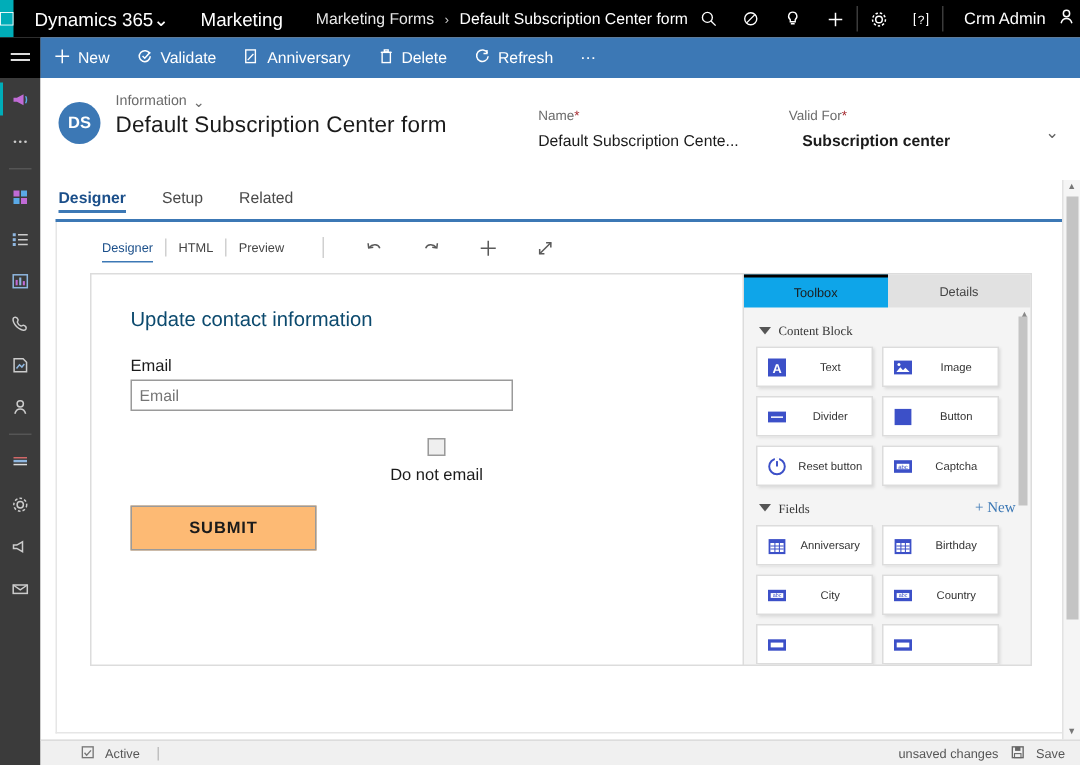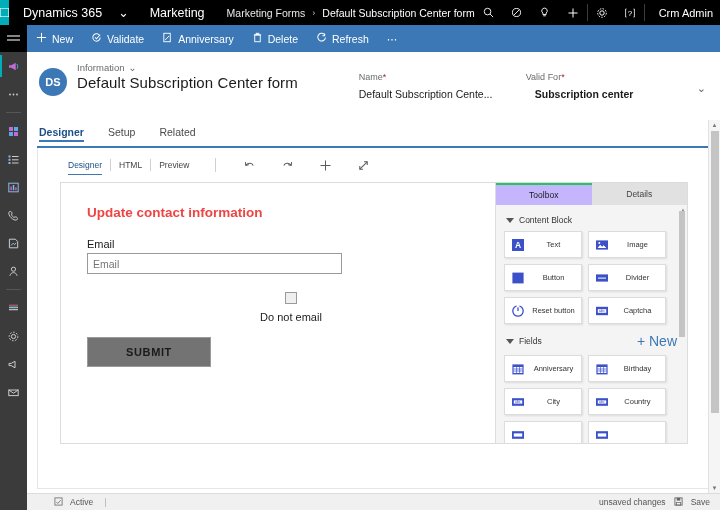--- a/index.html
+++ b/index.html
@@ -8,21 +8,21 @@
     font-family:"Liberation Sans", sans-serif;
     background:#fff;color:#262626;
     -webkit-font-smoothing:antialiased;
   }
   #app{position:relative;width:720px;height:510px;overflow:hidden;}
 
   
   .topbar{position:absolute;left:0;top:0;width:720px;height:25px;background:#000;display:flex;align-items:center;}
   .waffle{width:27px;height:25px;background:#00ADB8;display:flex;align-items:center;justify-content:center;}
   .waffle svg{display:block;}
-  .brand{color:#fff;font-size:12.5px;padding:0 9px 0 14px;display:flex;align-items:center;gap:16px;white-space:nowrap;}
+  .brand{color:#fff;font-size:12.5px;padding:0 9px 0 14px;display:flex;align-items:center;gap:0;white-space:nowrap;}
   .vsep{width:1px;height:17px;background:#3b3b3b;}
   .appname{color:#fff;font-size:12.5px;padding:0 12px;white-space:nowrap;}
   .crumbs{display:flex;align-items:center;gap:7px;padding-left:10px;color:#e8e8e8;font-size:10.5px;white-space:nowrap;}
   .crumbs .sep{color:#c8c8c8;font-size:9px;}
   .crumbs .cur{color:#fff;}
   .topicons{margin-left:auto;display:flex;align-items:center;height:25px;}
   .ticon{width:28px;height:25px;display:flex;align-items:center;justify-content:center;color:#fff;}
   .userzone{display:flex;align-items:center;gap:8px;padding:0 8px 0 14px;color:#fff;font-size:11px;white-space:nowrap;}
 
   
@@ -66,39 +66,39 @@
   .dtools{display:flex;align-items:center;height:34px;padding-left:22px;gap:0;}
   .dtab{font-size:8.5px;color:#444;padding:0 8px;position:relative;white-space:nowrap;}
   .dtab.active{color:#1b4f8a;}
   .dtab.active::after{content:"";position:absolute;left:8px;right:8px;bottom:-5px;height:1px;background:#3C78B5;}
   .dsep{width:1px;height:12px;background:#d0d0d0;}
   .dsepbig{width:1px;height:14px;background:#d0d0d0;margin:0 14px 0 18px;}
   .dicon{width:38px;display:flex;align-items:center;justify-content:center;color:#5a5a5a;}
 
   .canvasrow{display:flex;height:262px;padding:0 0 0 22px;}
   .canvas{width:436px;background:#fff;border:1px solid #dcdcdc;box-sizing:border-box;padding:22px 0 0 26px;}
-  .formheading{font-size:13.5px;font-weight:bold;color:#ef4444;margin:0 0 18px 0;}
+  .formheading{font-size:13.5px;font-weight:normal;color:#0c4a6e;margin:0 0 18px 0;}
   .flabel{font-size:11px;color:#1b1b1b;margin-bottom:3px;}
   .finput{width:255px;height:21px;border:1px solid #9a9a9a;box-sizing:border-box;background:#fff;
           font-size:10.5px;color:#8a8a8a;padding:0 5px;line-height:20px;}
   .checkrow{display:flex;align-items:center;gap:7px;margin-top:18px;flex-direction:column;}
   .cbox{width:12px;height:12px;border:1px solid #9a9a9a;background:#efefef;box-sizing:border-box;}
   .ctext{font-size:11px;color:#1b1b1b;}
-  .submit{margin-top:14px;width:124px;height:30px;background:#737373;border:1px solid #9a9a9a;box-sizing:border-box;
+  .submit{margin-top:14px;width:124px;height:30px;background:#fdba74;border:1px solid #9a9a9a;box-sizing:border-box;
           font-size:11px;font-weight:bold;color:#1b1b1b;letter-spacing:.6px;display:flex;align-items:center;justify-content:center;}
 
   
   .toolbox{width:192px;background:#f4f4f4;border:1px solid #dcdcdc;border-left:none;box-sizing:border-box;position:relative;}
   .tbtabs{display:flex;height:22px;}
   .tbtab{flex:1;display:flex;align-items:center;justify-content:center;font-size:8.5px;color:#444;background:#e1e1e1;box-sizing:border-box;}
-  .tbtab.active{background:#c4b5fd;border-top:2px solid #22c55e;color:#1b1b1b;}
+  .tbtab.active{background:#0ea5e9;border-top:2px solid #000000;color:#1b1b1b;}
   .tbscroll{position:absolute;left:0;right:0;top:22px;bottom:0;overflow:hidden;padding:8px 10px 0 8px;box-sizing:border-box;}
-  .grouphdr{display:flex;align-items:center;font-size:8.5px;color:#333;margin:2px 0 6px 2px;}
+  .grouphdr{display:flex;align-items:center;font-size:8.5px;color:#333;margin:2px 0 6px 2px;font-family:Liberation Serif, serif;}
   .grouphdr .tri{width:0;height:0;border-left:4px solid transparent;border-right:4px solid transparent;border-top:5px solid #555;margin-right:5px;}
-  .grouphdr .new{margin-left:auto;color:#3C78B5;font-size:14px;}
+  .grouphdr .new{margin-left:auto;color:#3C78B5;font-size:10px;}
   .tiles{display:flex;flex-wrap:wrap;gap:6px;}
   .tile{width:78px;height:27px;background:#fff;border:1px solid #dcdcdc;box-sizing:border-box;display:flex;align-items:center;
         box-shadow:1px 1px 2px rgba(0,0,0,.10);}
   .tile .ti{width:26px;display:flex;align-items:center;justify-content:center;}
   .tile .tl{font-size:7.5px;color:#333;flex:1;text-align:center;padding-right:5px;white-space:nowrap;overflow:hidden;}
   .tbbar{position:absolute;right:2px;top:28px;width:6px;height:126px;background:#c4c4c4;}
   .tbup{position:absolute;right:1px;top:24px;font-size:6px;color:#888;}
 
   
   .status{position:absolute;left:27px;bottom:0;width:693px;height:17px;background:#f0f0f0;border-top:1px solid #dcdcdc;
@@ -441,33 +441,33 @@
                       <rect x="1" y="2.4" width="12" height="9.2" fill="#3C50C8"></rect>
                       <path d="M2.6 10l2.6-3.2 1.8 2 1.6-1.6 2.8 2.8z" fill="#fff"></path>
                       <circle cx="4.3" cy="5" r="1" fill="#fff"></circle>
                     </svg>
                   </span>
                 <span class="tl">Image</span>
               </div>
               <div class="tile">
                 <span class="ti">
                     <svg width="14" height="14" viewBox="0 0 14 14">
-                      <rect x="1.4" y="1.6" width="11.2" height="10.8" fill="#3C50C8"></rect>
-                    </svg>
-                  </span>
-                <span class="tl">Button</span>
-              </div>
-              <div class="tile">
-                <span class="ti">
-                    <svg width="14" height="14" viewBox="0 0 14 14">
                       <rect x="1" y="3.4" width="12" height="7.2" fill="#3C50C8"></rect>
                       <rect x="3" y="6.6" width="8" height="1" fill="#fff"></rect>
                     </svg>
                   </span>
                 <span class="tl">Divider</span>
+              </div>
+              <div class="tile">
+                <span class="ti">
+                    <svg width="14" height="14" viewBox="0 0 14 14">
+                      <rect x="1.4" y="1.6" width="11.2" height="10.8" fill="#3C50C8"></rect>
+                    </svg>
+                  </span>
+                <span class="tl">Button</span>
               </div>
               <div class="tile">
                 <span class="ti">
                     <svg width="14" height="14" viewBox="0 0 14 14">
                       <circle cx="7" cy="7" r="5.2" fill="none" stroke="#3C50C8" stroke-width="1.3"></circle>
                       <path d="M7 2.6V7" stroke="#3C50C8" stroke-width="1.3"></path>
                       <rect x="5.6" y="1" width="2.8" height="2.4" fill="#fff"></rect>
                     </svg>
                   </span>
                 <span class="tl">Reset button</span>

